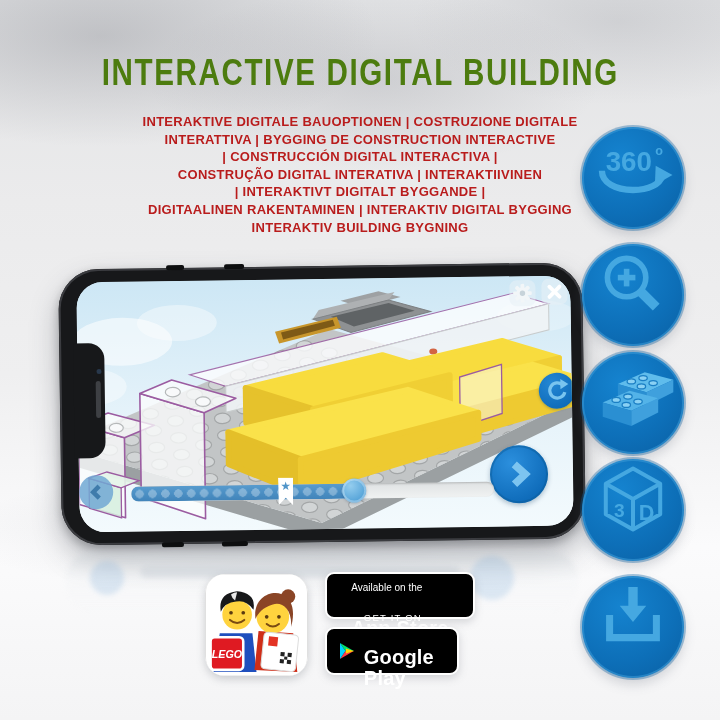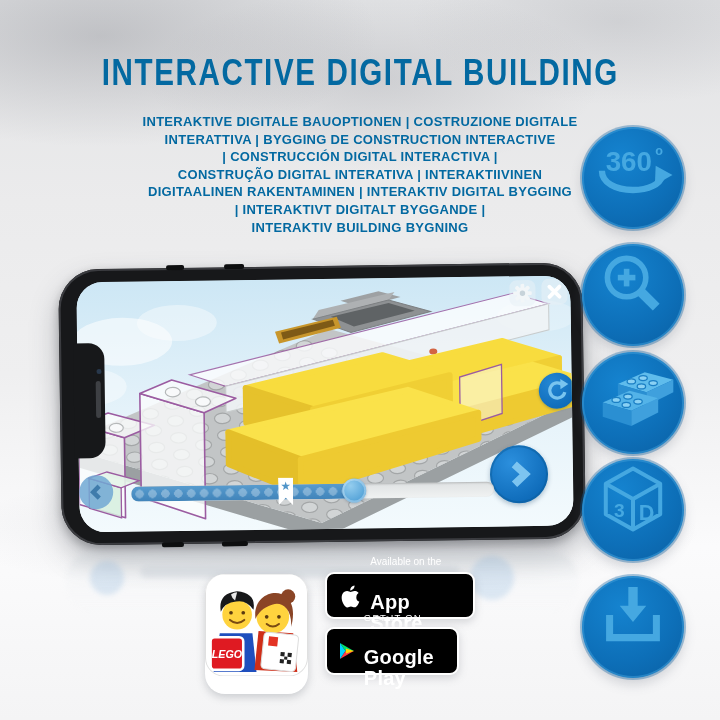--- a/index.html
+++ b/index.html
@@ -11,24 +11,24 @@
   .bg{inset:0;
     background:
       radial-gradient(55% 22% at 14% 5%, rgba(110,112,120,.30), transparent 70%),
       radial-gradient(45% 18% at 52% 11%, rgba(120,122,130,.22), transparent 70%),
       radial-gradient(40% 16% at 86% 3%, rgba(130,132,140,.20), transparent 72%),
       radial-gradient(70% 12% at 45% 74%, rgba(90,95,105,.14), transparent 75%),
       linear-gradient(180deg,#e2e3e5 0%,#ebebec 28%,#efeff0 52%,#fbfbfc 76%,#f4f4f5 100%);
   }
 
   
-  .title{left:0;right:0;top:52px;text-align:center;color:#0369a1;
+  .title{left:0;right:0;top:52px;text-align:center;color:#4d7c0f;
     font-weight:bold;font-size:37px;letter-spacing:2px;white-space:nowrap;}
   .title span{display:inline-block;transform:scaleX(.8);transform-origin:center;}
-  .subtitle{left:60px;right:60px;top:113px;text-align:center;color:#0369a1;
+  .subtitle{left:60px;right:60px;top:113px;text-align:center;color:#b91c1c;
     font-weight:bold;font-size:13px;line-height:17.6px;letter-spacing:.3px;}
   .subtitle span{display:block;}
 
   
   .phone{left:60px;top:266px;width:524px;height:276px;transform:rotate(-.8deg);}
   .frame{inset:0;background:#17181a;border-radius:40px;
     box-shadow:inset 0 0 0 2px #3b3c40, 0 14px 28px rgba(60,66,78,.35), 0 4px 10px rgba(0,0,0,.25);}
   .bump{background:#0d0e0f;border-radius:2px;height:5px;}
   .screen{left:18px;top:13px;width:494px;height:250px;border-radius:26px;overflow:hidden;
     background:linear-gradient(180deg,#cfe8f5,#e8f4fa 55%,#f2fafd);}
@@ -69,45 +69,45 @@
   .refl-bar{left:74px;top:15px;width:320px;height:12px;border-radius:6px;background:rgba(188,198,206,.45);}
   .refl-btn{right:64px;top:5px;width:44px;height:44px;border-radius:50%;background:rgba(110,165,215,.28);}
 
   
   .feature{left:582px;width:102px;height:102px;border-radius:50%;
     background:radial-gradient(circle at 38% 30%,#1583cf 0%,#0d6fb8 58%,#0a5fa2 100%);
     box-shadow:inset 0 0 0 2px rgba(60,155,215,.55), 0 0 0 2px rgba(10,95,160,.35), 0 6px 12px rgba(90,100,115,.25);
     display:flex;align-items:flex-start;justify-content:center;}
 
   
-  .app-icon{left:205px;top:574px;width:103px;height:120px;border-radius:20px;background:#fff;
+  .app-icon{left:205px;top:574px;width:103px;height:102px;border-radius:20px;background:#fff;
     box-shadow:0 3px 8px rgba(100,105,115,.30);overflow:hidden;}
   .badge{left:325px;background:#000;border:2px solid #fff;border-radius:9px;color:#fff;
     display:flex;align-items:center;padding:0 12px;box-sizing:border-box;gap:9px;
     box-shadow:0 3px 8px rgba(100,105,115,.25);}
   .badge .txt{display:flex;flex-direction:column;justify-content:center;line-height:1.05;}
   .badge .small{font-size:10px;}
   .badge .small.caps{font-size:9.5px;letter-spacing:1.2px;}
   .badge .big{font-size:20px;font-weight:bold;letter-spacing:.2px;margin-top:24px;}
-  .appstore{top:572px;width:150px;height:47px;}
+  .appstore{top:572px;width:150px;height:47px;flex-direction:column;}
   .gplay{top:627px;width:134px;height:48px;}
 </style>
 </head>
 <body>
 
 <div class="abs bg"></div>
 
 <div class="abs title"><span>INTERACTIVE DIGITAL BUILDING</span></div>
 <div class="abs subtitle">
   <span>INTERAKTIVE DIGITALE BAUOPTIONEN | COSTRUZIONE DIGITALE</span>
   <span>INTERATTIVA | BYGGING DE CONSTRUCTION INTERACTIVE</span>
   <span>| CONSTRUCCIÓN DIGITAL INTERACTIVA |</span>
   <span>CONSTRUÇÃO DIGITAL INTERATIVA | INTERAKTIIVINEN</span>
+  <span>| INTERAKTIVT DIGITALT BYGGANDE |</span>
   <span>DIGITAALINEN RAKENTAMINEN | INTERAKTIV DIGITAL BYGGING</span>
-  <span>| INTERAKTIVT DIGITALT BYGGANDE |</span>
   <span>INTERAKTIV BUILDING BYGNING</span>
 </div>
 
 <div class="abs phone">
   <div class="abs frame"></div>
   <div class="abs bump" style="left:108px;top:-3px;width:18px;"></div>
   <div class="abs bump" style="left:166px;top:-3px;width:20px;"></div>
   <div class="abs bump" style="left:100px;bottom:-3px;width:22px;"></div>
   <div class="abs bump" style="left:160px;bottom:-3px;width:26px;"></div>
 

